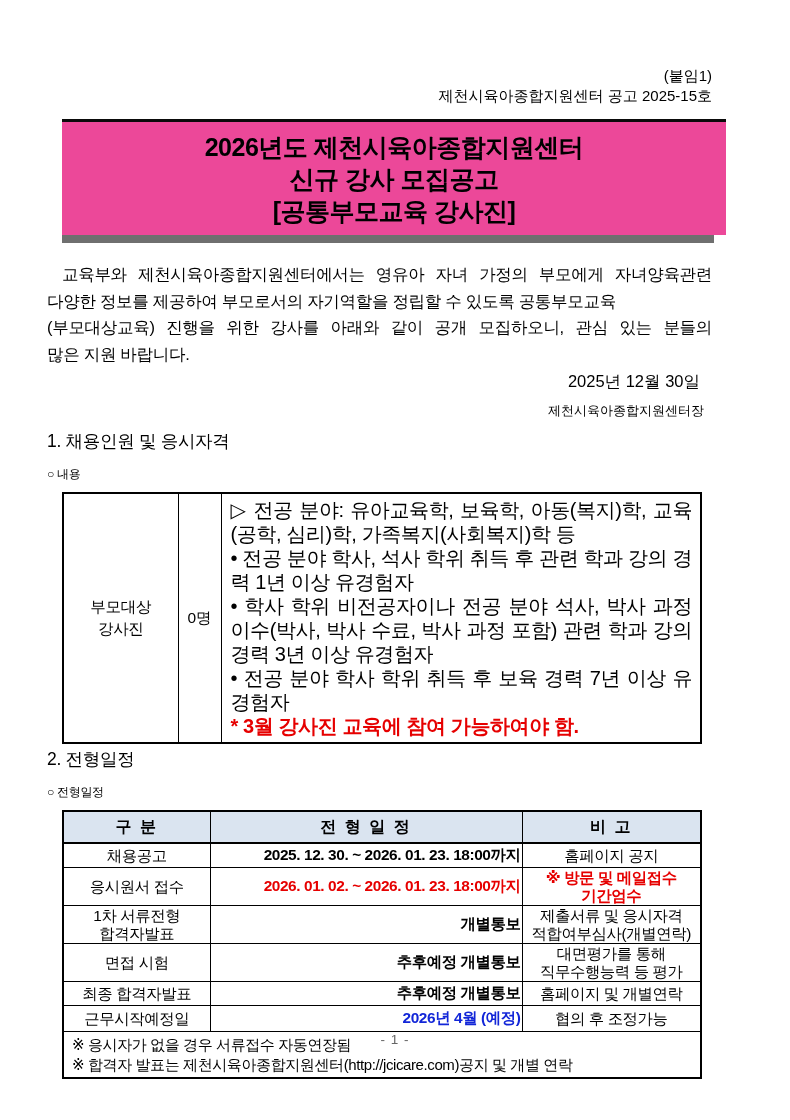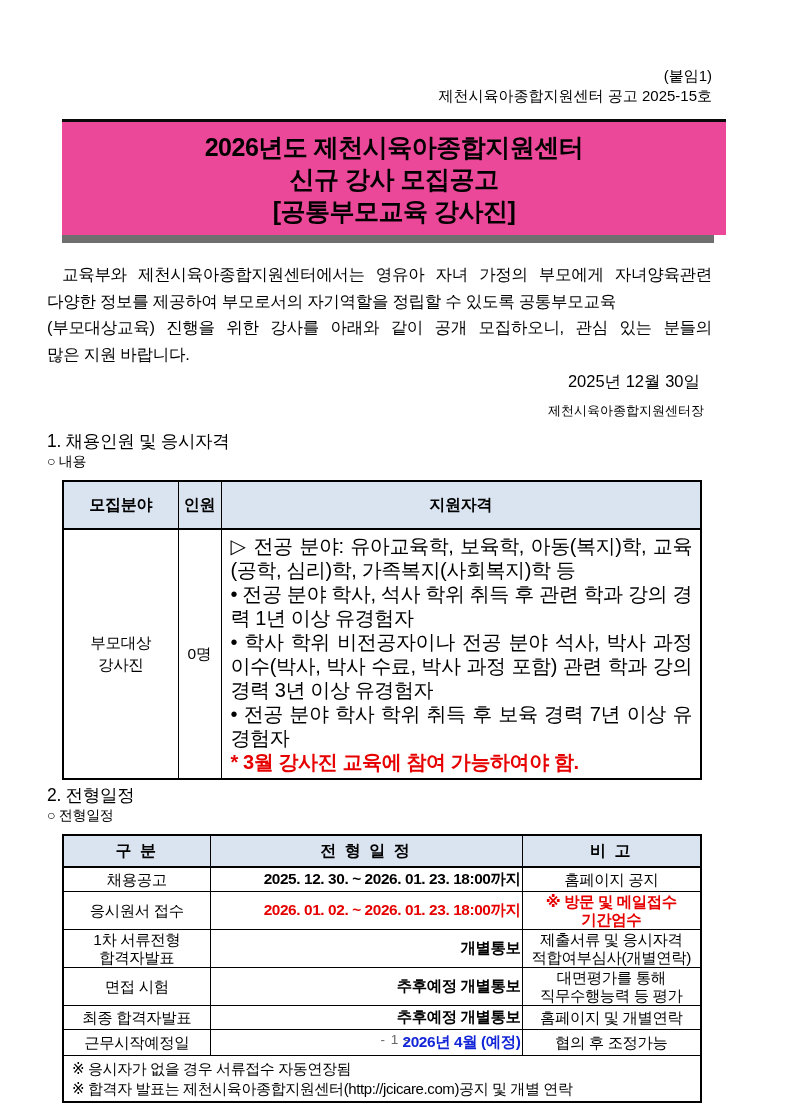--- a/index.html
+++ b/index.html
@@ -28,21 +28,21 @@
   .title-line{font-size:25px;font-weight:700;line-height:32px;letter-spacing:-0.5px;}
   .gray-bar{margin-left:15px;width:652px;height:8px;background:#6f6f6f;}
   
   .intro{margin-top:18px;font-size:16.5px;line-height:26.5px;letter-spacing:-0.3px;}
   .jline{text-align:justify;text-align-last:justify;}
   .indent{padding-left:15px;}
   .date-line{text-align:right;padding-right:12px;font-size:16.5px;line-height:29px;}
   .signer-line{text-align:right;padding-right:8px;font-size:13px;line-height:30px;}
   
   .sec-heading{margin-top:3px;font-size:17.5px;font-weight:400;letter-spacing:-0.3px;}
-  .sub-item{font-size:14px;letter-spacing:-0.3px;}
+  .sub-item{margin-top:13px;font-size:12px;letter-spacing:-0.3px;}
   
   table{border-collapse:collapse;margin:9px 0 0 15px;table-layout:fixed;}
   .t1{width:638px;}
   .t2{width:638px;}
   td,th{border:1px solid #000;}
   .t1 th,.t2 th{background:#dae4f0;font-weight:700;border-bottom:2px solid #000;}
   .t1,.t2{border:2px solid #000;}
   .t1 th{font-size:16px;height:44px;letter-spacing:-0.3px;}
   .c-center{text-align:center;vertical-align:middle;}
   .cell-field{font-size:15.5px;line-height:22px;white-space:pre-line;letter-spacing:-0.3px;}
@@ -95,25 +95,20 @@
     <div class="sec-heading">1. 채용인원 및 응시자격</div>
     <div class="sub-item">○ 내용</div>
 
     <table class="t1">
       <colgroup>
           <col style="width:115px">
           <col style="width:43px">
           <col style="width:480px">
         </colgroup>
       <tbody>
-          <tr>
-        <th>모집분야</th>
-        <th>인원</th>
-        <th>지원자격</th>
-      </tr>
       <tr>
         <td class="c-center cell-field">부모대상
 강사진</td>
         <td class="c-center cell-count">0명</td>
         <td class="cell-qual">
           <div class="qline">▷ 전공 분야: 유아교육학, 보육학, 아동(복지)학, 교육(공학, 심리)학, 가족복지(사회복지)학 등</div>
           <div class="qline">• 전공 분야 학사, 석사 학위 취득 후 관련 학과 강의 경력 1년 이상 유경험자</div>
           <div class="qline">• 학사 학위 비전공자이나 전공 분야 석사, 박사 과정 이수(박사, 박사 수료, 박사 과정 포함) 관련 학과 강의 경력 3년 이상 유경험자</div>
           <div class="qline">• 전공 분야 학사 학위 취득 후 보육 경력 7년 이상 유경험자</div>
           <div class="qline red">* 3월 강사진 교육에 참여 가능하여야 함.</div>

